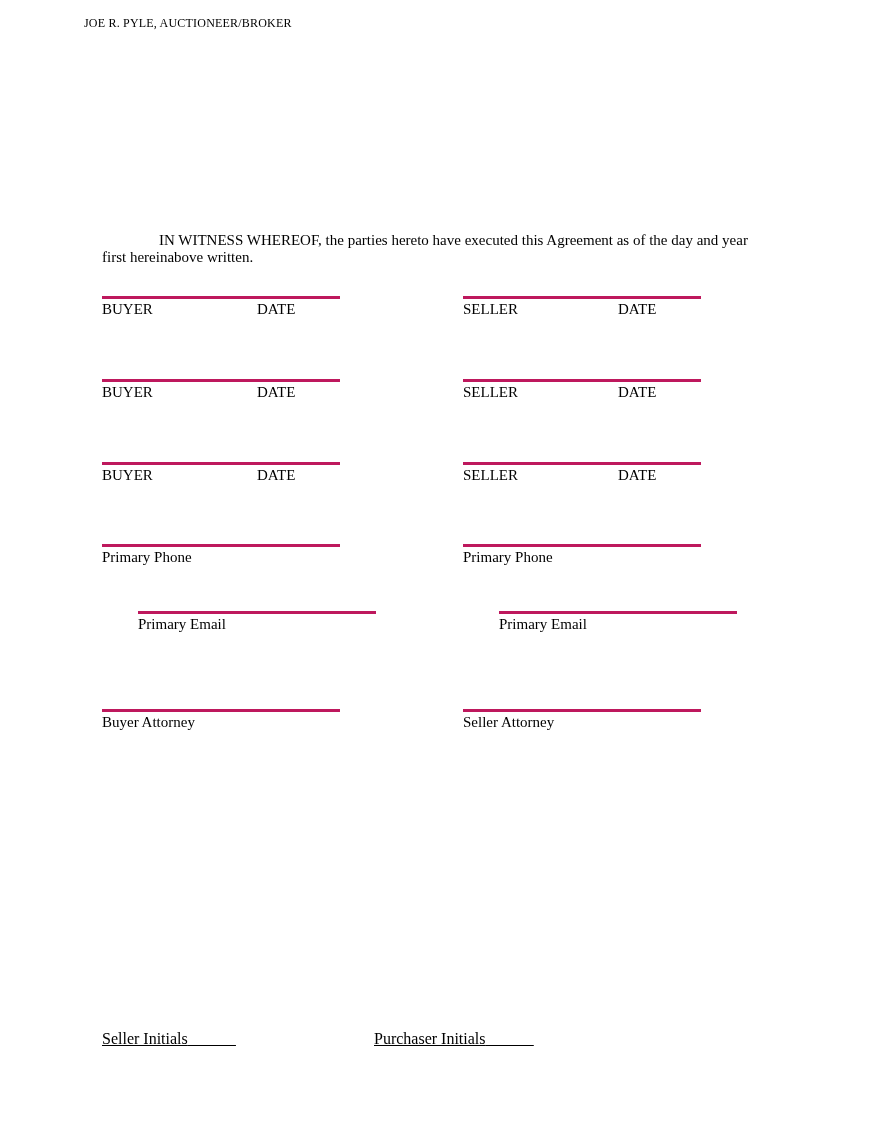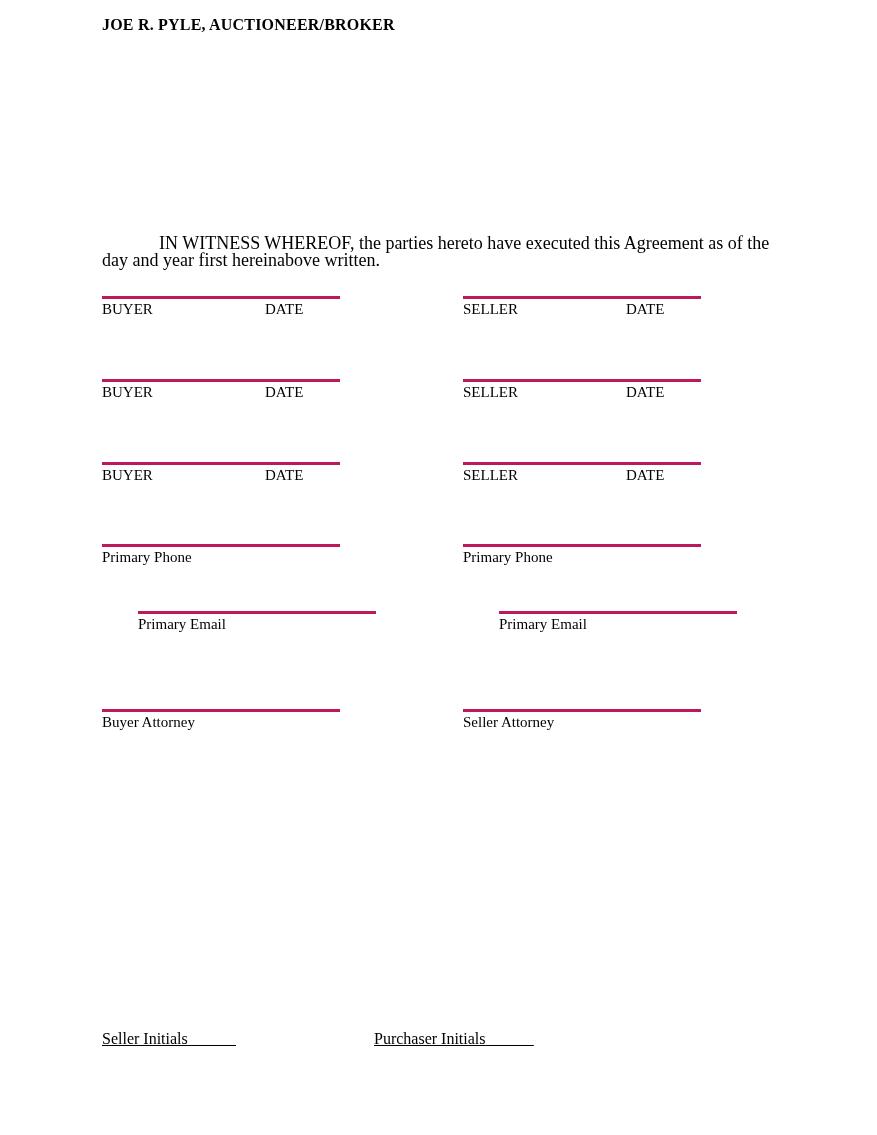--- a/index.html
+++ b/index.html
@@ -11,33 +11,33 @@
     position: relative;
     width: 877px;
     height: 1135px;
     background: #ffffff;
     color: #000000;
     font-family: "Liberation Serif", "DejaVu Serif", serif;
     overflow: hidden;
   }
   .broker-header {
     position: absolute;
-    left: 102px;
+    left: 84px;
     top: 16px;
-    font-size: 16px;
-    font-weight: bold;
+    font-size: 12px;
+    font-weight: normal;
     letter-spacing: 0.2px;
     white-space: nowrap;
   }
   .witness-clause {
     position: absolute;
     left: 102px;
     top: 217px;
     width: 668px;
-    font-size: 18px;
+    font-size: 15px;
     line-height: 16.5px;
     text-indent: 57px;
   }
   
   .line-block {
     position: absolute;
     width: 238px;
     border-top: 3px solid #be185d;
     font-size: 15px;
   }
@@ -46,21 +46,21 @@
     padding-top: 2px;
     height: 18px;
   }
   .line-block .party-label {
     position: absolute;
     left: 0;
     white-space: nowrap;
   }
   .line-block .date-label {
     position: absolute;
-    left: 163px;
+    left: 155px;
     white-space: nowrap;
   }
   .col-left  { left: 102px; }
   .col-right { left: 463px; }
   .row-sig1     { top: 296px; }
   .row-sig2     { top: 379px; }
   .row-sig3     { top: 462px; }
   .row-phone    { top: 544px; font-family: Liberation Serif, serif; }
   .row-email    { top: 611px; margin-left: 36px; }
   .row-attorney { top: 709px; }

